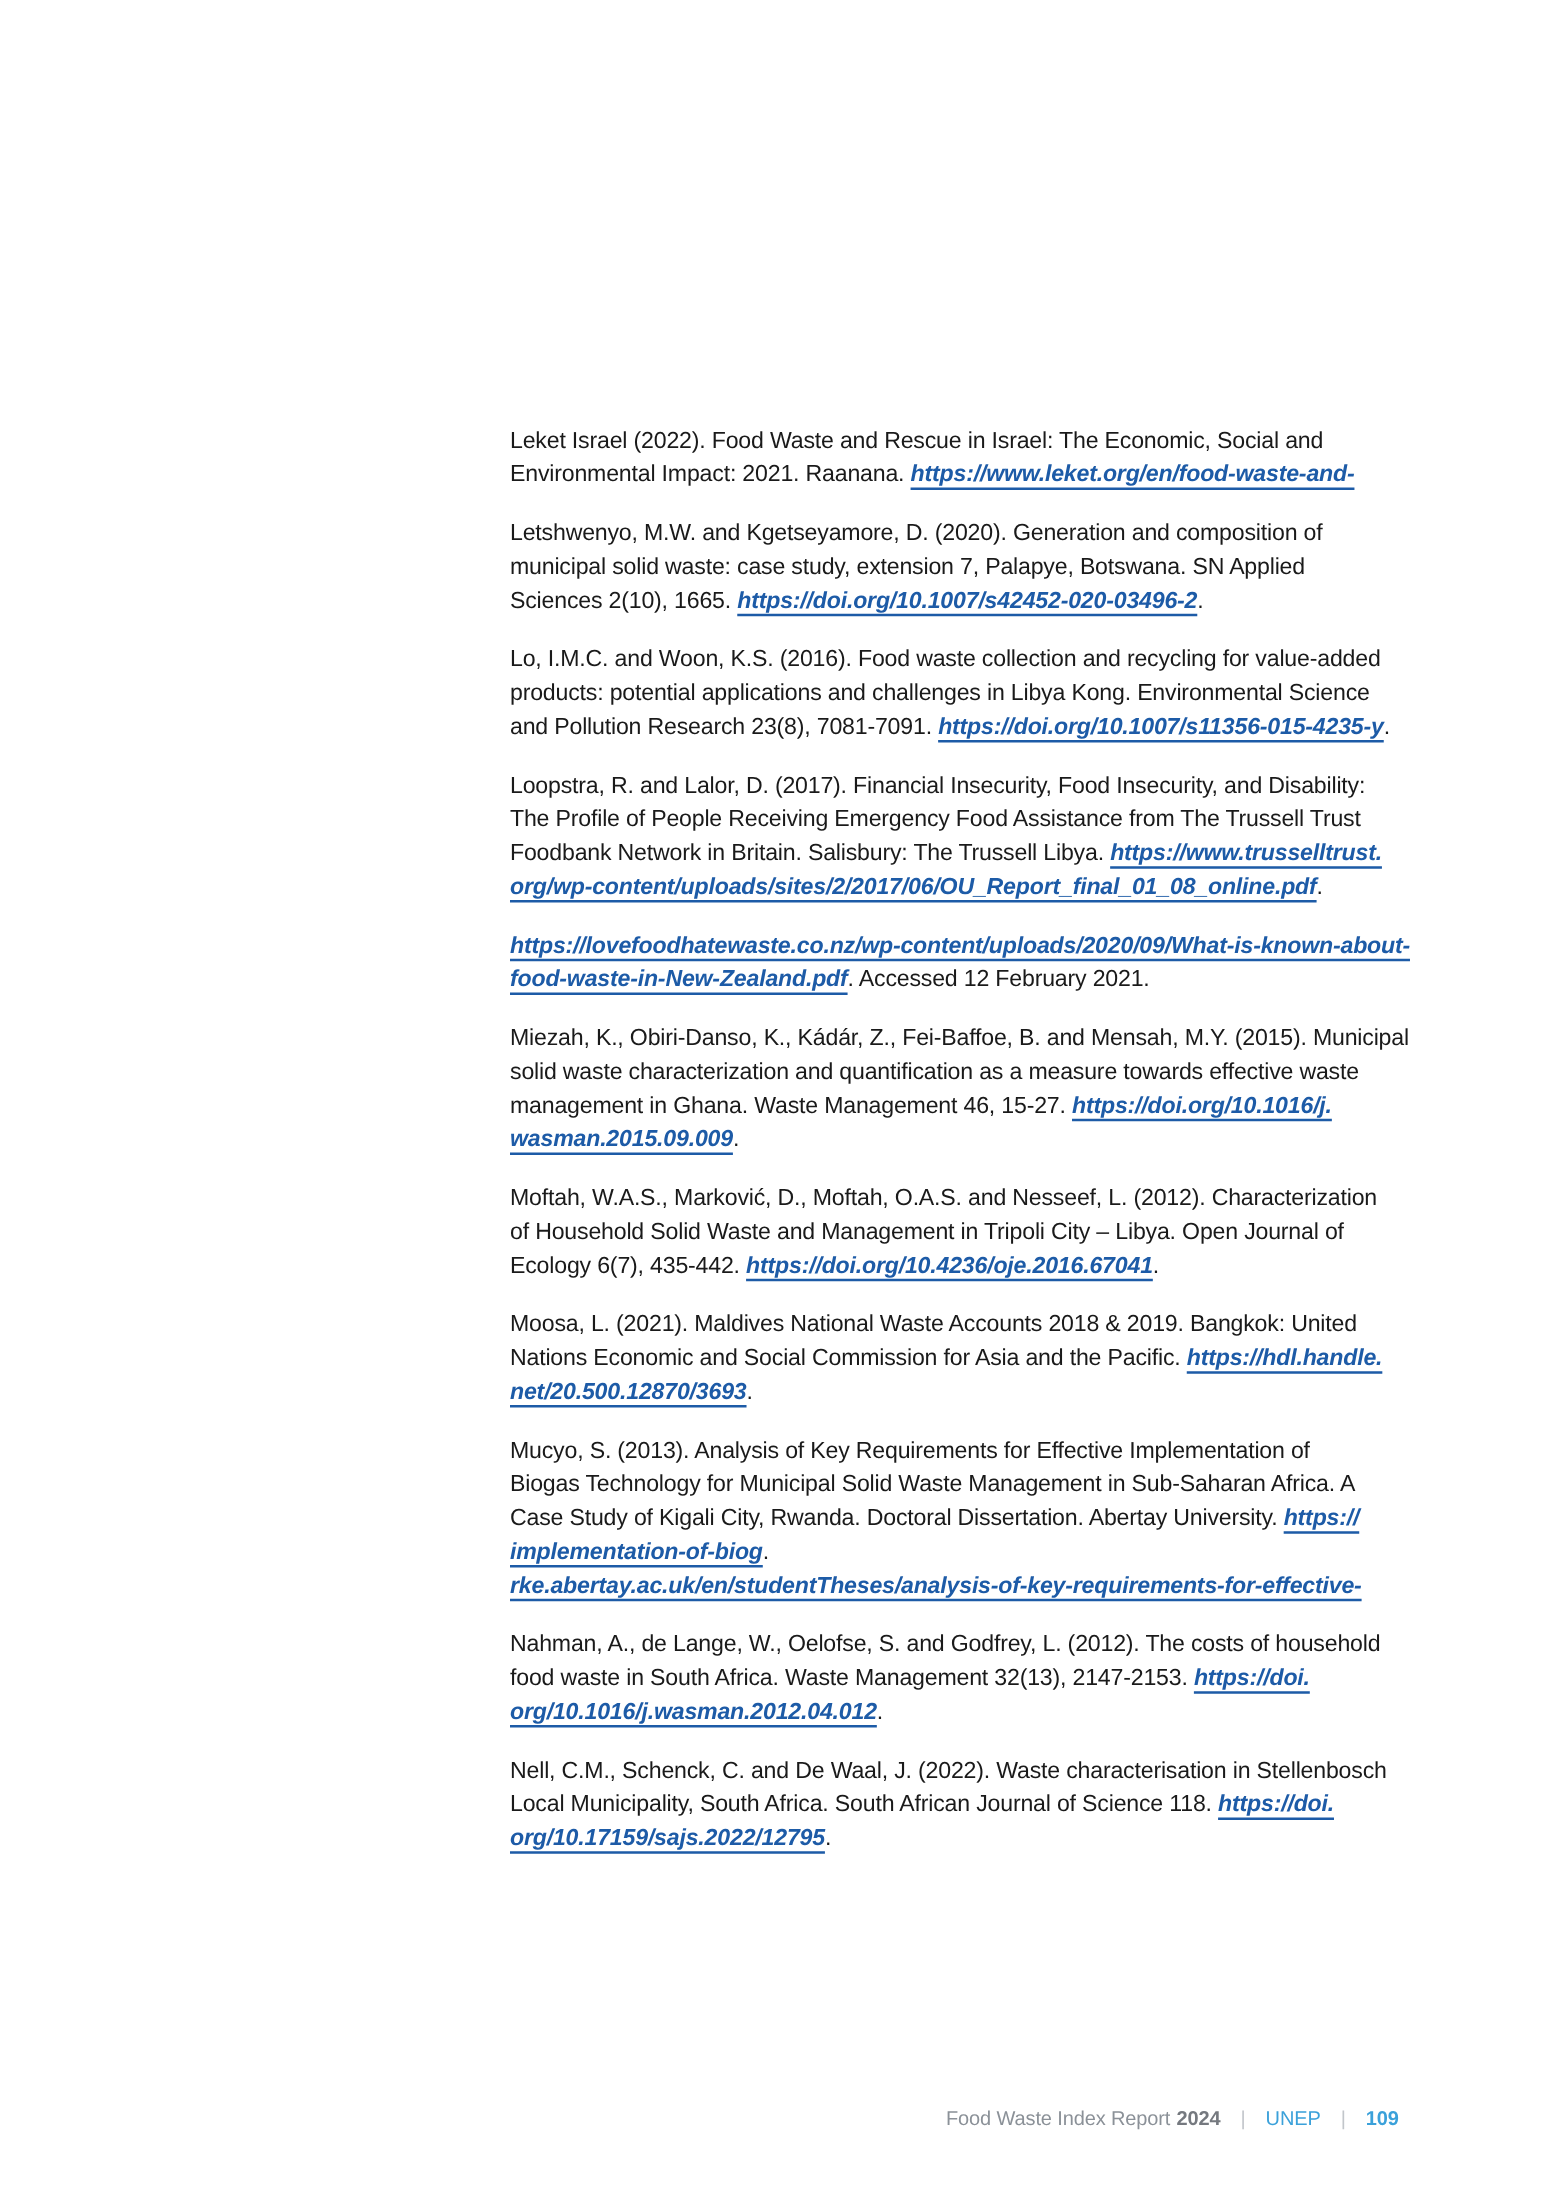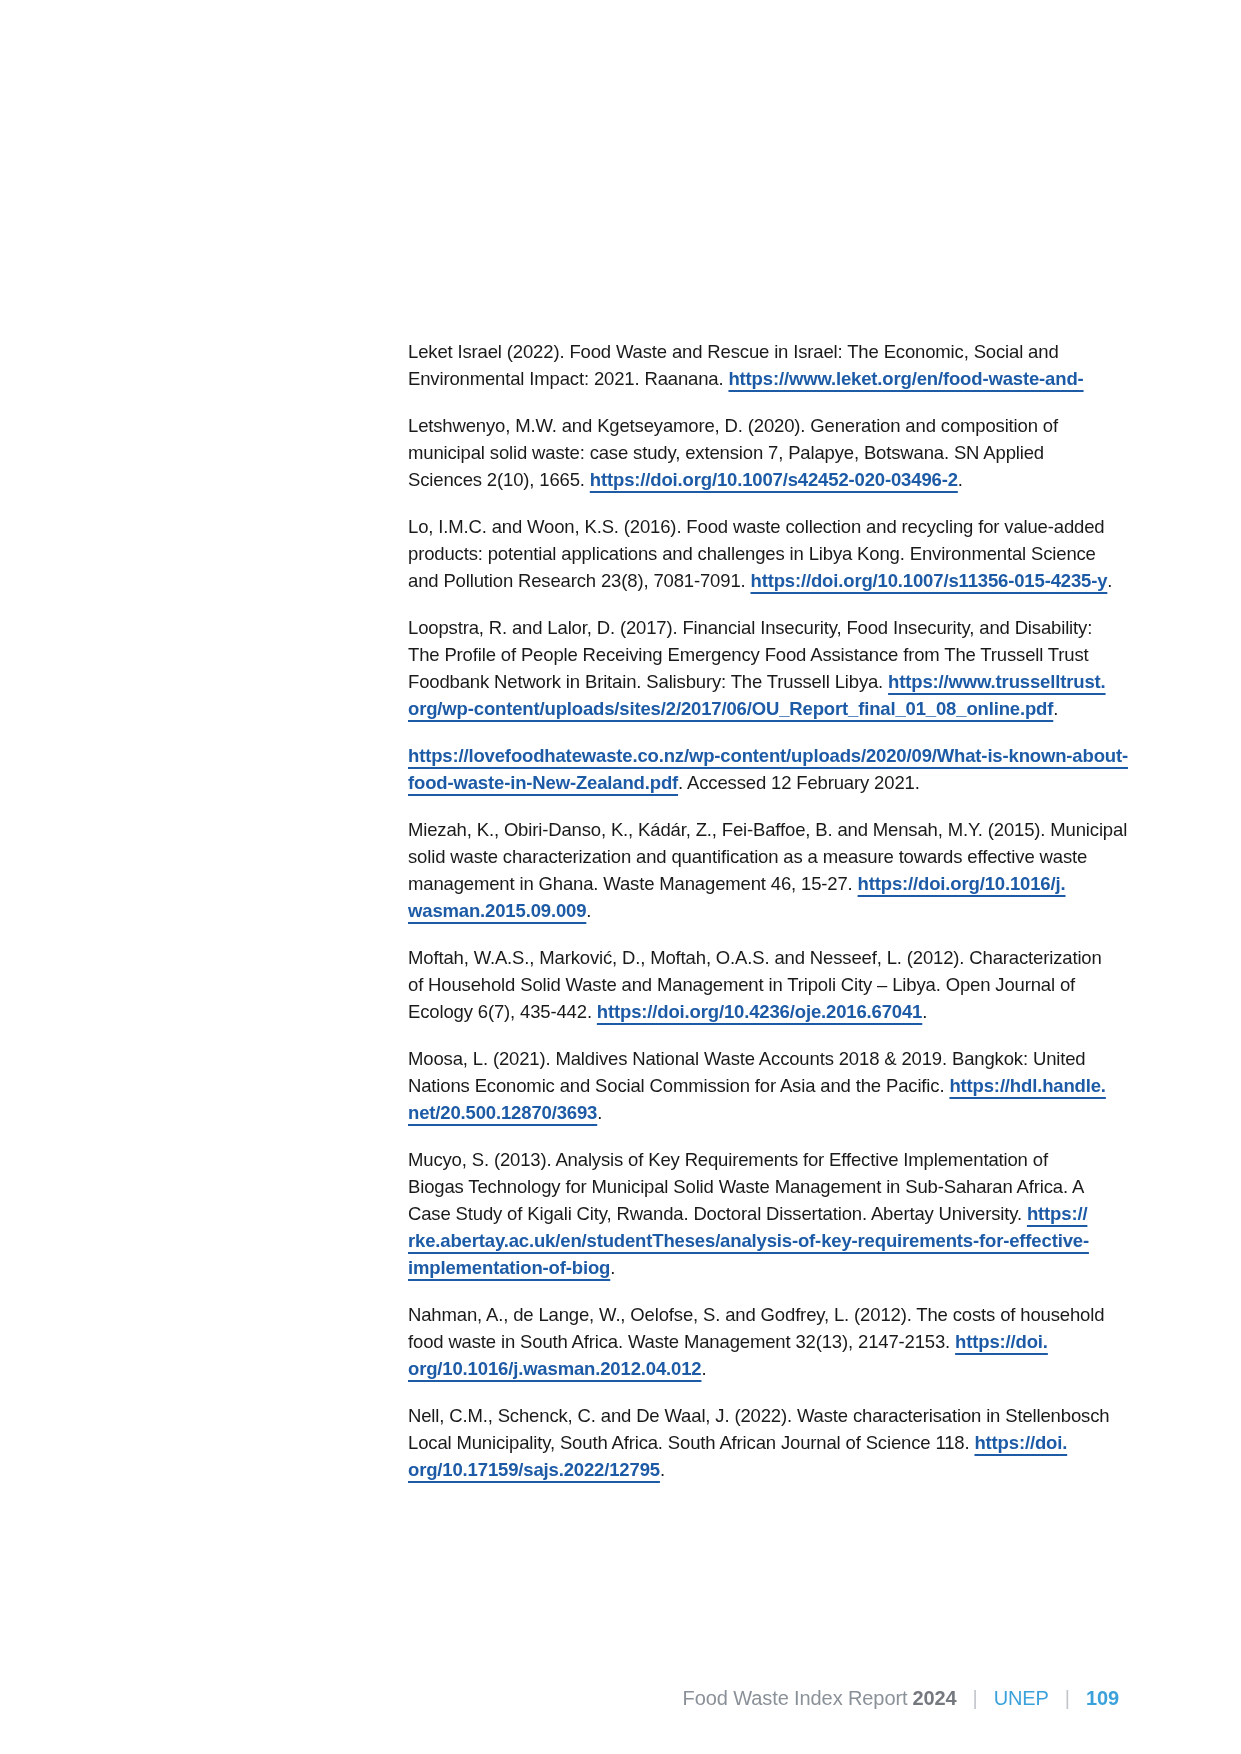--- a/index.html
+++ b/index.html
@@ -19,31 +19,32 @@
     color: var(--text-color, #1a1a1a);
     font-size: 18.5px;
     letter-spacing: -0.15px;
     line-height: 27px;
   }
   .ref { margin-bottom: 20px; }
   .line { display: block; white-space: nowrap; }
   .link {
     color: var(--link-color, #1d5ba7);
     font-weight: bold;
+    font-style: italic;
     text-decoration: underline;
     text-decoration-thickness: 1.5px;
     text-underline-offset: 4.5px;
     cursor: pointer;
   }
 
   .footer {
     position: absolute;
     top: 1687px;
     right: 122px;
-    font-size: 20px;
+    font-size: 16px;
     letter-spacing: -0.1px;
     color: var(--footer-gray, #8b9198);
     white-space: nowrap;
   }
   .footer .f-title { color: var(--footer-gray, #8b9198); }
   .footer .f-year  { color: var(--footer-gray-dark, #75797f); font-weight: bold; margin-left: 5px; }
   .footer .f-sep   { color: var(--footer-sep, #c2c6cb); margin: 0 16px; }
   .footer .f-org   { color: var(--footer-blue, #3ba1da); }
   .footer .f-page  { color: var(--footer-blue, #3ba1da); font-weight: bold; }
 </style>
@@ -90,22 +91,22 @@
       </div>
       <div class="ref">
         <div class="line"><span>Moosa, L. (2021). Maldives National Waste Accounts 2018 &amp; 2019. Bangkok: United</span></div>
         <div class="line"><span>Nations Economic and Social Commission for Asia and the Pacific. </span><span class="link">https://hdl.handle.</span></div>
         <div class="line"><span class="link">net/20.500.12870/3693</span><span>.</span></div>
       </div>
       <div class="ref">
         <div class="line"><span>Mucyo, S. (2013). Analysis of Key Requirements for Effective Implementation of</span></div>
         <div class="line"><span>Biogas Technology for Municipal Solid Waste Management in Sub-Saharan Africa. A</span></div>
         <div class="line"><span>Case Study of Kigali City, Rwanda. Doctoral Dissertation. Abertay University. </span><span class="link">https://</span></div>
+        <div class="line"><span class="link">implementation-of-biog</span><span>.</span></div>
         <div class="line"><span class="link">rke.abertay.ac.uk/en/studentTheses/analysis-of-key-requirements-for-effective-</span></div>
-        <div class="line"><span class="link">implementation-of-biog</span><span>.</span></div>
       </div>
       <div class="ref">
         <div class="line"><span>Nahman, A., de Lange, W., Oelofse, S. and Godfrey, L. (2012). The costs of household</span></div>
         <div class="line"><span>food waste in South Africa. Waste Management 32(13), 2147-2153. </span><span class="link">https://doi.</span></div>
         <div class="line"><span class="link">org/10.1016/j.wasman.2012.04.012</span><span>.</span></div>
       </div>
       <div class="ref">
         <div class="line"><span>Nell, C.M., Schenck, C. and De Waal, J. (2022). Waste characterisation in Stellenbosch</span></div>
         <div class="line"><span>Local Municipality, South Africa. South African Journal of Science 118. </span><span class="link">https://doi.</span></div>
         <div class="line"><span class="link">org/10.17159/sajs.2022/12795</span><span>.</span></div>

